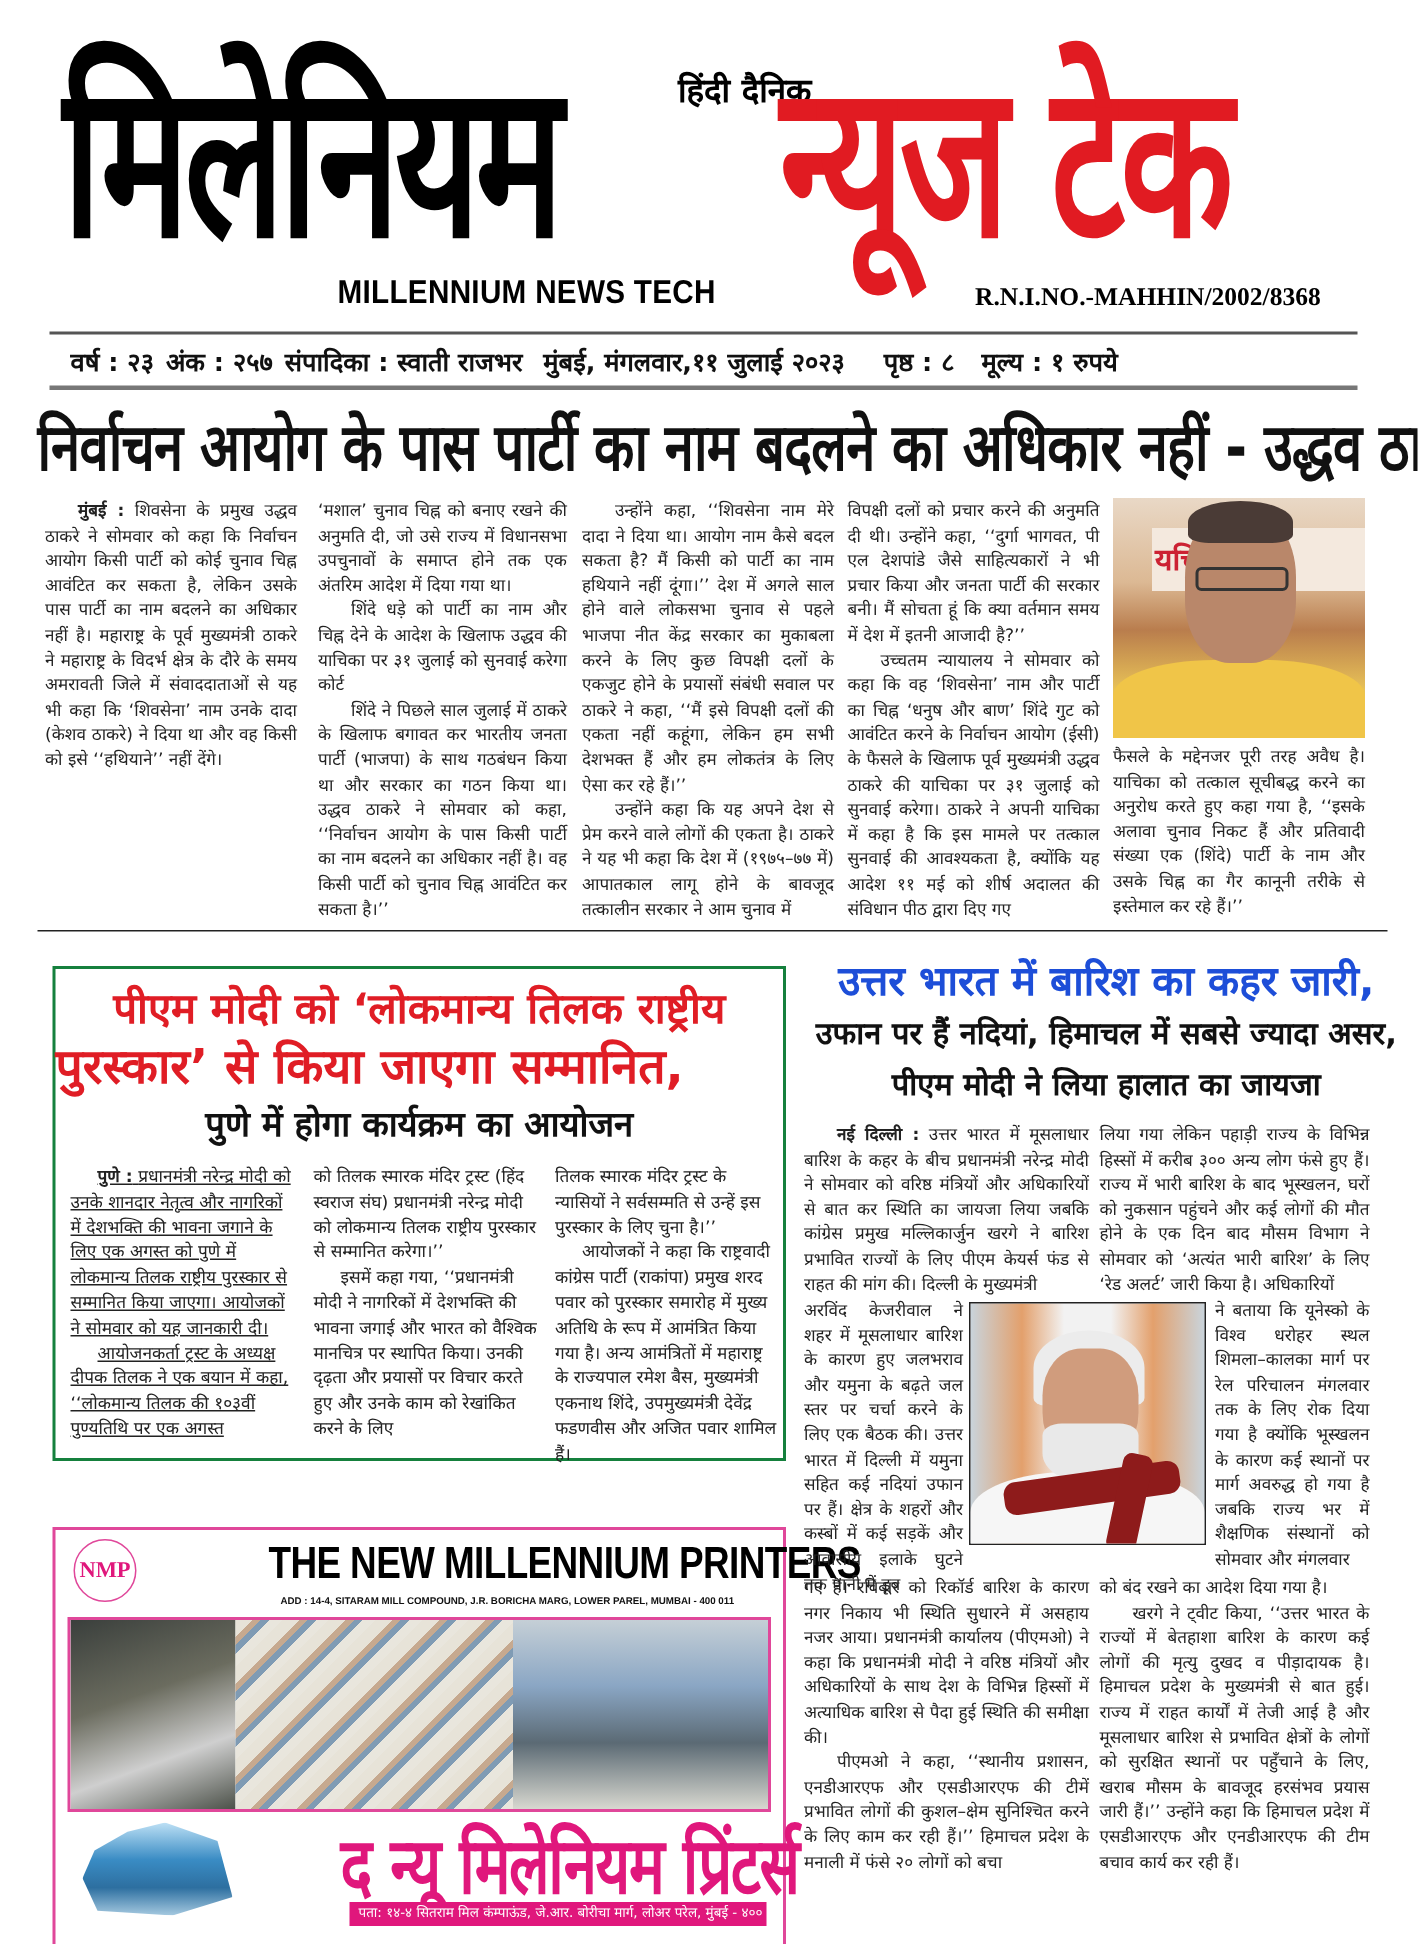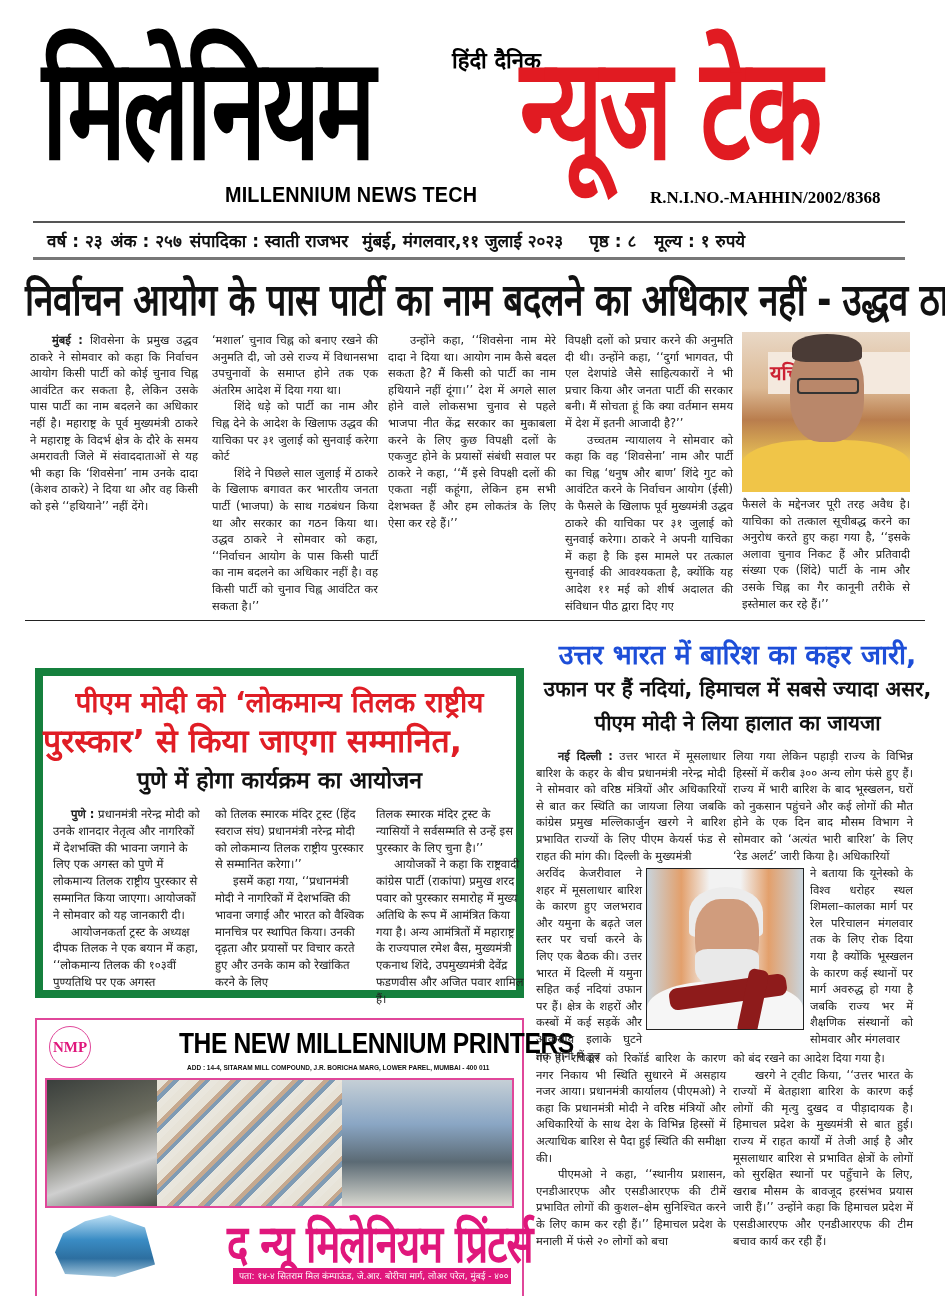--- a/index.html
+++ b/index.html
@@ -56,21 +56,21 @@
   .photo-uddhav .banner { position: absolute; left: 0; top: 20px; width: 100%; height: 42px; background: #f4e9de; color:#c23; font-size: 20px; font-weight: bold; padding-left: 2px; line-height: 42px; white-space: nowrap; margin-left: 26px; }
   .photo-uddhav .face { position: absolute; left: 48px; top: 6px; width: 74px; height: 104px; border-radius: 45% 45% 40% 40%; background: #b9876a; }
   .photo-uddhav .hair { position: absolute; left: 50px; top: 2px; width: 70px; height: 28px; border-radius: 50% 50% 20% 20%; background: #4a3b36; }
   .photo-uddhav .glasses { position: absolute; left: 55px; top: 46px; width: 62px; height: 16px; border: 2px solid #333; border-radius: 4px; }
   .photo-uddhav .shirt { position: absolute; left: 0; top: 108px; width: 100%; height: 60px; background: #f0c548; border-radius: 40% 40% 0 0; }
 
   
   .hsep { position: absolute; left: 25px; top: 620px; width: 900px; height: 1px; background: #222; }
 
   
-  .award-box { position: absolute; left: 35px; top: 668px; width: 489px; height: 330px; border: 8px solid #15803d; }
+  .award-box { position: absolute; left: 35px; top: 644px; width: 489px; height: 330px; border: 2px solid #15803d; }
   .award-h1 { position: absolute; left: 0; top: 8px; width: 100%; text-align: center; color: #e01d25; font-size: 28px; font-weight: bold; line-height: 38px; white-space: nowrap; }
   .award-h2 { position: absolute; left: 0; top: 46px; width: 100%; text-align: left; color: #e01d25; font-size: 32px; font-weight: bold; line-height: 38px; white-space: nowrap; }
   .award-h3 { position: absolute; left: 0; top: 88px; width: 100%; text-align: center; color: #111; font-size: 23px; font-weight: bold; line-height: 32px; white-space: nowrap; }
   .award-col { position: absolute; top: 130px; font-size: 11.5px; line-height: 16.8px; color: #222; }
   .award-col p { text-indent: 18px; }
   .award-col p.noindent { text-indent: 0; }
 
   
   .ad-box { position: absolute; left: 35px; top: 972px; width: 489px; height: 280px; border: 2px solid #e0479a; margin-top: 46px; }
   .ad-logo { position: absolute; left: 12px; top: 6px; width: 42px; height: 42px; border: 1px solid #e0479a; border-radius: 50%; color: #e0177c; font-family: "Liberation Serif", serif; font-size: 15px; text-align: center; line-height: 40px; font-weight: bold; }
@@ -127,20 +127,21 @@
 <div class="col" style="left:30px; top:332px; width:168px;">
   <p><span class="dateline">मुंबई :</span> <span>शिवसेना के प्रमुख उद्धव ठाकरे ने सोमवार को कहा कि निर्वाचन आयोग किसी पार्टी को कोई चुनाव चिह्न आवंटित कर सकता है, लेकिन उसके पास पार्टी का नाम बदलने का अधिकार नहीं है। महाराष्ट्र के पूर्व मुख्यमंत्री ठाकरे ने महाराष्ट्र के विदर्भ क्षेत्र के दौरे के समय अमरावती जिले में संवाददाताओं से यह भी कहा कि ‘शिवसेना’ नाम उनके दादा (केशव ठाकरे) ने दिया था और वह किसी को इसे ‘‘हथियाने’’ नहीं देंगे।</span></p>
 </div>
 <div class="col" style="left:212px; top:332px; width:166px;">
   <p class="noindent">‘मशाल’ चुनाव चिह्न को बनाए रखने की अनुमति दी, जो उसे राज्य में विधानसभा उपचुनावों के समाप्त होने तक एक अंतरिम आदेश में दिया गया था।</p>
   <p>शिंदे धड़े को पार्टी का नाम और चिह्न देने के आदेश के खिलाफ उद्धव की याचिका पर ३१ जुलाई को सुनवाई करेगा कोर्ट</p>
   <p>शिंदे ने पिछले साल जुलाई में ठाकरे के खिलाफ बगावत कर भारतीय जनता पार्टी (भाजपा) के साथ गठबंधन किया था और सरकार का गठन किया था। उद्धव ठाकरे ने सोमवार को कहा, ‘‘निर्वाचन आयोग के पास किसी पार्टी का नाम बदलने का अधिकार नहीं है। वह किसी पार्टी को चुनाव चिह्न आवंटित कर सकता है।’’</p>
 </div>
 <div class="col" style="left:388px; top:332px; width:168px;">
   <p>उन्होंने कहा, ‘‘शिवसेना नाम मेरे दादा ने दिया था। आयोग नाम कैसे बदल सकता है? मैं किसी को पार्टी का नाम हथियाने नहीं दूंगा।’’ देश में अगले साल होने वाले लोकसभा चुनाव से पहले भाजपा नीत केंद्र सरकार का मुकाबला करने के लिए कुछ विपक्षी दलों के एकजुट होने के प्रयासों संबंधी सवाल पर ठाकरे ने कहा, ‘‘मैं इसे विपक्षी दलों की एकता नहीं कहूंगा, लेकिन हम सभी देशभक्त हैं और हम लोकतंत्र के लिए ऐसा कर रहे हैं।’’</p>
+  <p>उन्होंने कहा कि यह अपने देश से प्रेम करने वाले लोगों की एकता है। ठाकरे ने यह भी कहा कि देश में (१९७५–७७ में) आपातकाल लागू होने के बावजूद तत्कालीन सरकार ने आम चुनाव में</p>
 </div>
 <div class="col" style="left:565px; top:332px; width:168px;">
   <p class="noindent">विपक्षी दलों को प्रचार करने की अनुमति दी थी। उन्होंने कहा, ‘‘दुर्गा भागवत, पी एल देशपांडे जैसे साहित्यकारों ने भी प्रचार किया और जनता पार्टी की सरकार बनी। मैं सोचता हूं कि क्या वर्तमान समय में देश में इतनी आजादी है?’’</p>
   <p>उच्चतम न्यायालय ने सोमवार को कहा कि वह ‘शिवसेना’ नाम और पार्टी का चिह्न ‘धनुष और बाण’ शिंदे गुट को आवंटित करने के निर्वाचन आयोग (ईसी) के फैसले के खिलाफ पूर्व मुख्यमंत्री उद्धव ठाकरे की याचिका पर ३१ जुलाई को सुनवाई करेगा। ठाकरे ने अपनी याचिका में कहा है कि इस मामले पर तत्काल सुनवाई की आवश्यकता है, क्योंकि यह आदेश ११ मई को शीर्ष अदालत की संविधान पीठ द्वारा दिए गए</p>
 </div>
 <div class="photo-uddhav">
   <div class="banner">यचिके</div>
   <div class="shirt"></div>
   <div class="face"></div>
   <div class="hair"></div>
@@ -149,21 +150,21 @@
 <div class="col" style="left:742px; top:496px; width:168px;">
   <p class="noindent">फैसले के मद्देनजर पूरी तरह अवैध है। याचिका को तत्काल सूचीबद्ध करने का अनुरोध करते हुए कहा गया है, ‘‘इसके अलावा चुनाव निकट हैं और प्रतिवादी संख्या एक (शिंदे) पार्टी के नाम और उसके चिह्न का गैर कानूनी तरीके से इस्तेमाल कर रहे हैं।’’</p>
 </div>
 
 <div class="hsep"></div>
 
 <section class="award-box">
   <div class="award-h1">पीएम  मोदी को ‘लोकमान्य तिलक राष्ट्रीय</div>
   <div class="award-h2">पुरस्कार’ से किया जाएगा सम्मानित,</div>
   <div class="award-h3">पुणे में होगा कार्यक्रम का आयोजन</div>
-  <div class="award-col" style="left:10px; width:150px;">
+  <div class="award-col" style="left:10px; width:150px;text-decoration:underline;">
     <p><span class="dateline">पुणे :</span> <span>प्रधानमंत्री नरेन्द्र मोदी को उनके शानदार नेतृत्व और नागरिकों में देशभक्ति की भावना जगाने के लिए एक अगस्त को पुणे में लोकमान्य तिलक राष्ट्रीय पुरस्कार से सम्मानित किया जाएगा। आयोजकों ने सोमवार को यह जानकारी दी।</span></p>
     <p>आयोजनकर्ता ट्रस्ट के अध्यक्ष दीपक तिलक ने एक बयान में कहा, ‘‘लोकमान्य तिलक की १०३वीं पुण्यतिथि पर एक अगस्त</p>
   </div>
   <div class="award-col" style="left:333px; width:150px;">
     <p class="noindent">तिलक स्मारक मंदिर ट्रस्ट के न्यासियों ने सर्वसम्मति से उन्हें इस पुरस्कार के लिए चुना है।’’</p>
     <p>आयोजकों ने कहा कि राष्ट्रवादी कांग्रेस पार्टी (राकांपा) प्रमुख शरद पवार को पुरस्कार समारोह में मुख्य अतिथि के रूप में आमंत्रित किया गया है। अन्य आमंत्रितों में महाराष्ट्र के राज्यपाल रमेश बैस, मुख्यमंत्री एकनाथ शिंदे, उपमुख्यमंत्री देवेंद्र फडणवीस और अजित पवार शामिल हैं।</p>
   </div>
   <div class="award-col" style="left:172px; width:150px;">
     <p class="noindent">को तिलक स्मारक मंदिर ट्रस्ट (हिंद स्वराज संघ) प्रधानमंत्री नरेन्द्र मोदी को लोकमान्य तिलक राष्ट्रीय पुरस्कार से सम्मानित करेगा।’’</p>
     <p>इसमें कहा गया, ‘‘प्रधानमंत्री मोदी ने नागरिकों में देशभक्ति की भावना जगाई और भारत को वैश्विक मानचित्र पर स्थापित किया। उनकी दृढ़ता और प्रयासों पर विचार करते हुए और उनके काम को रेखांकित करने के लिए</p>

